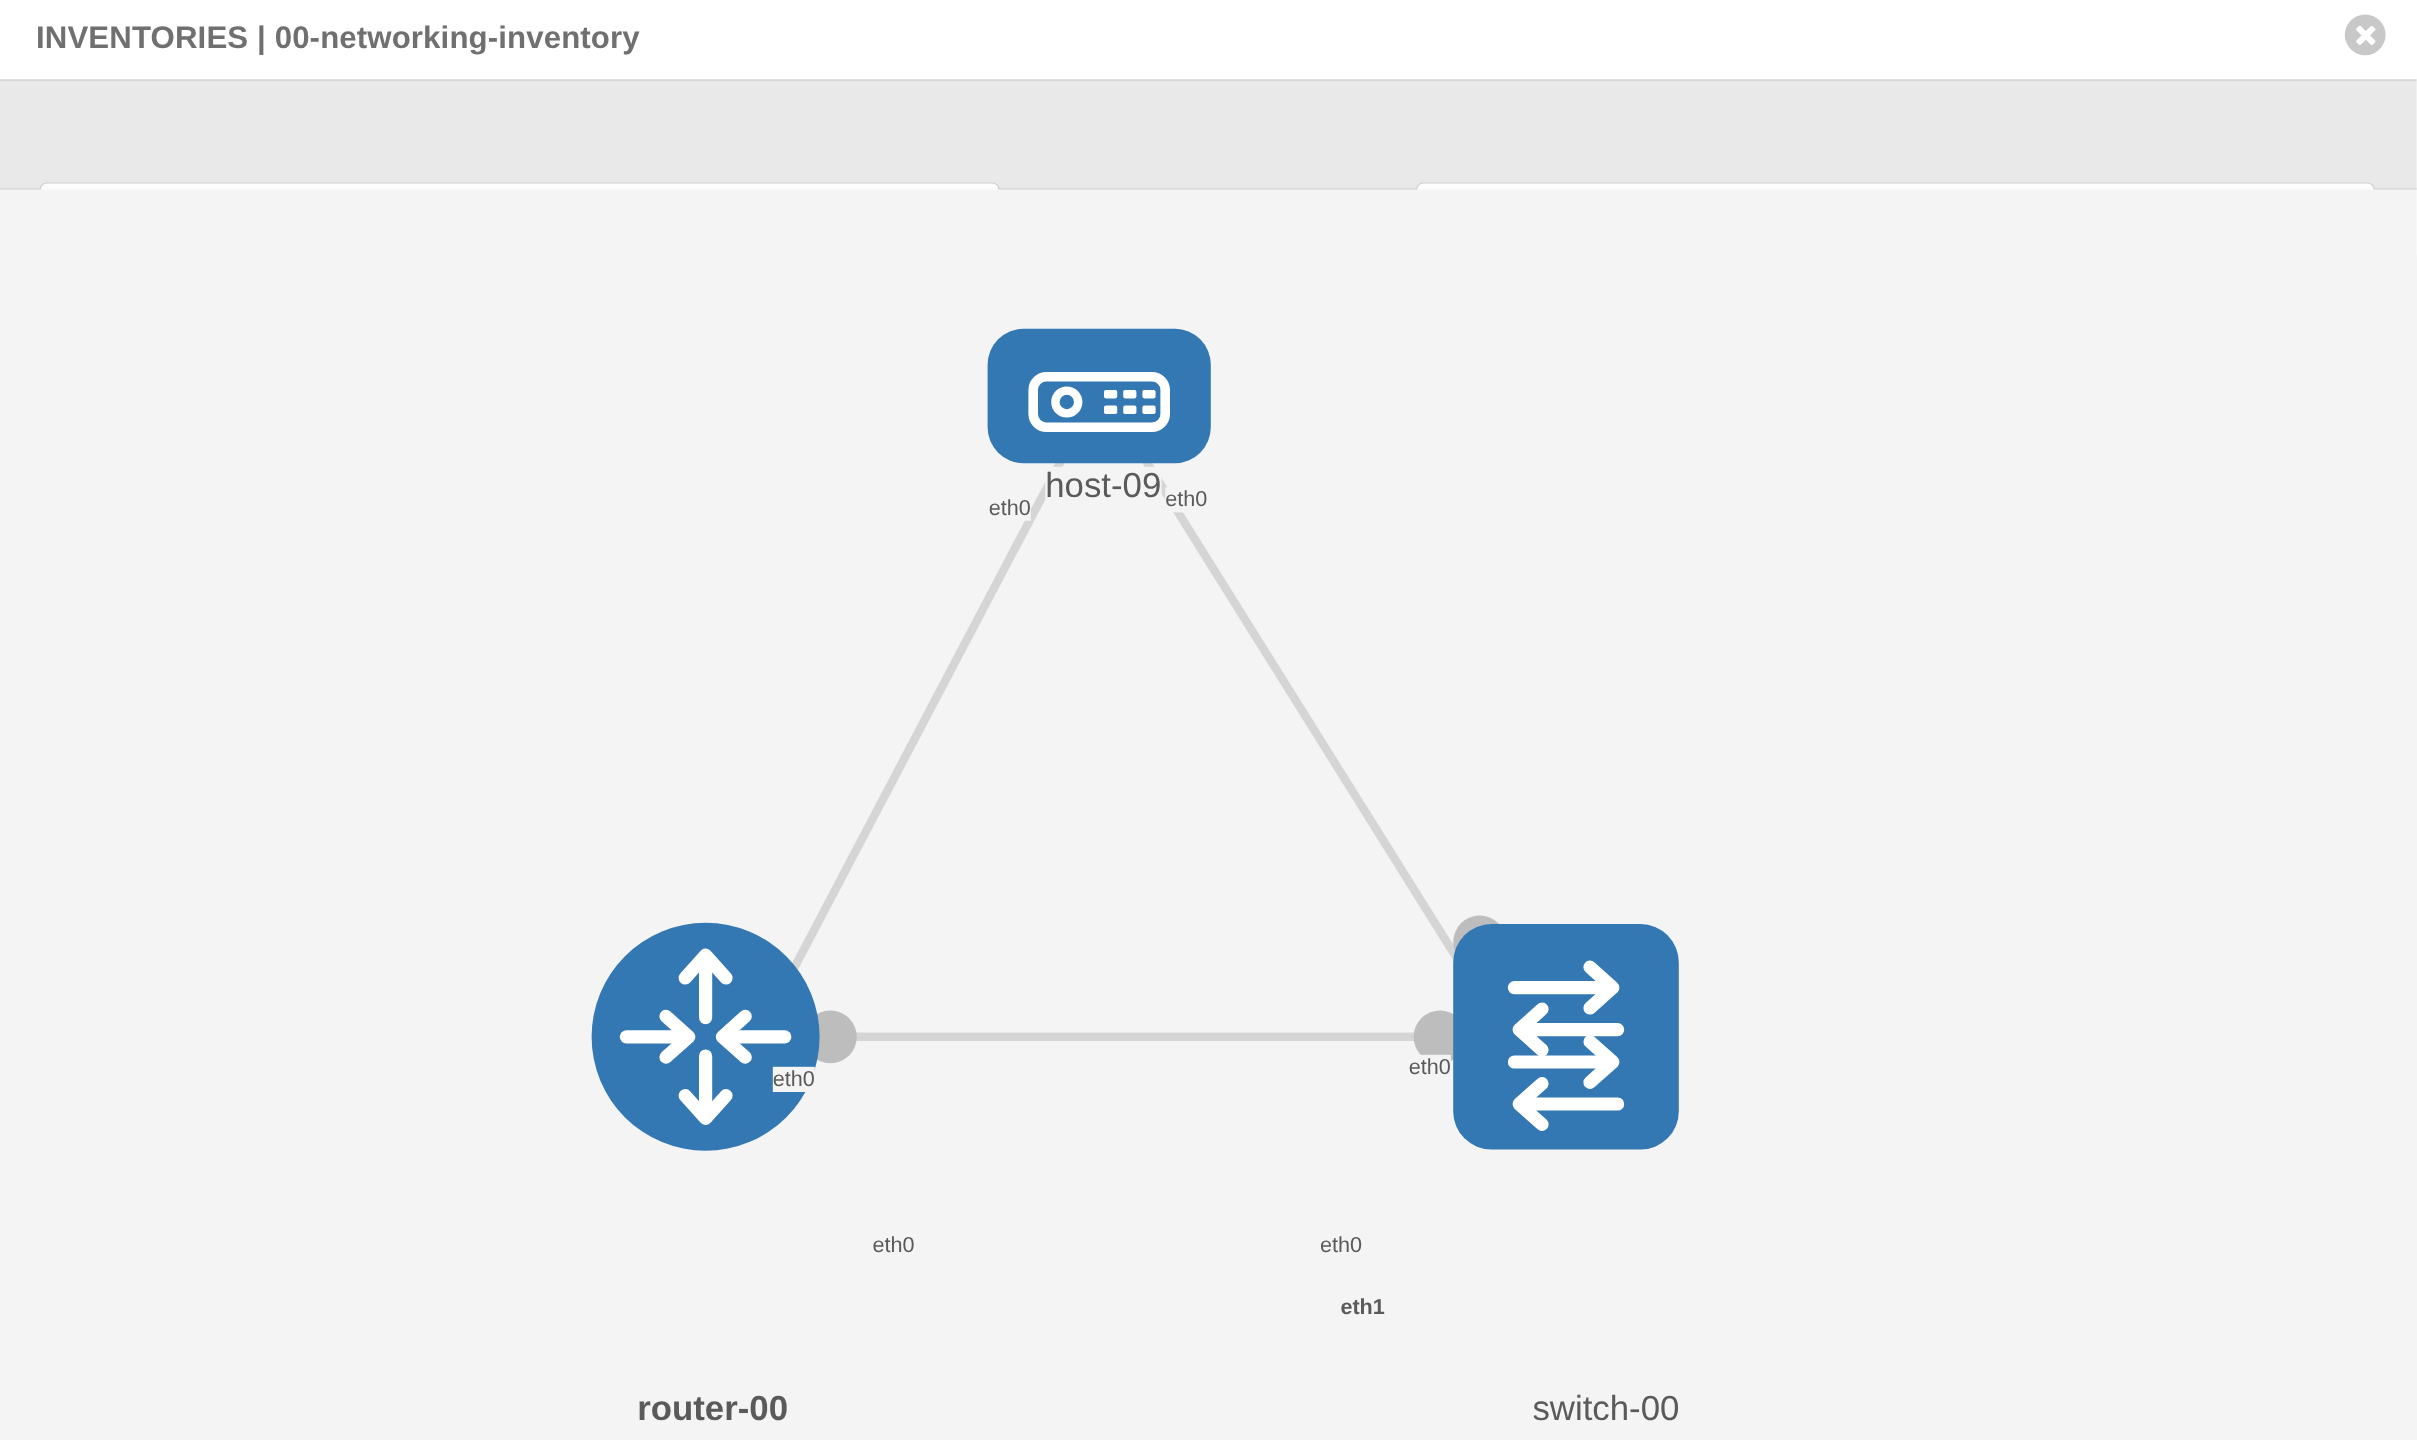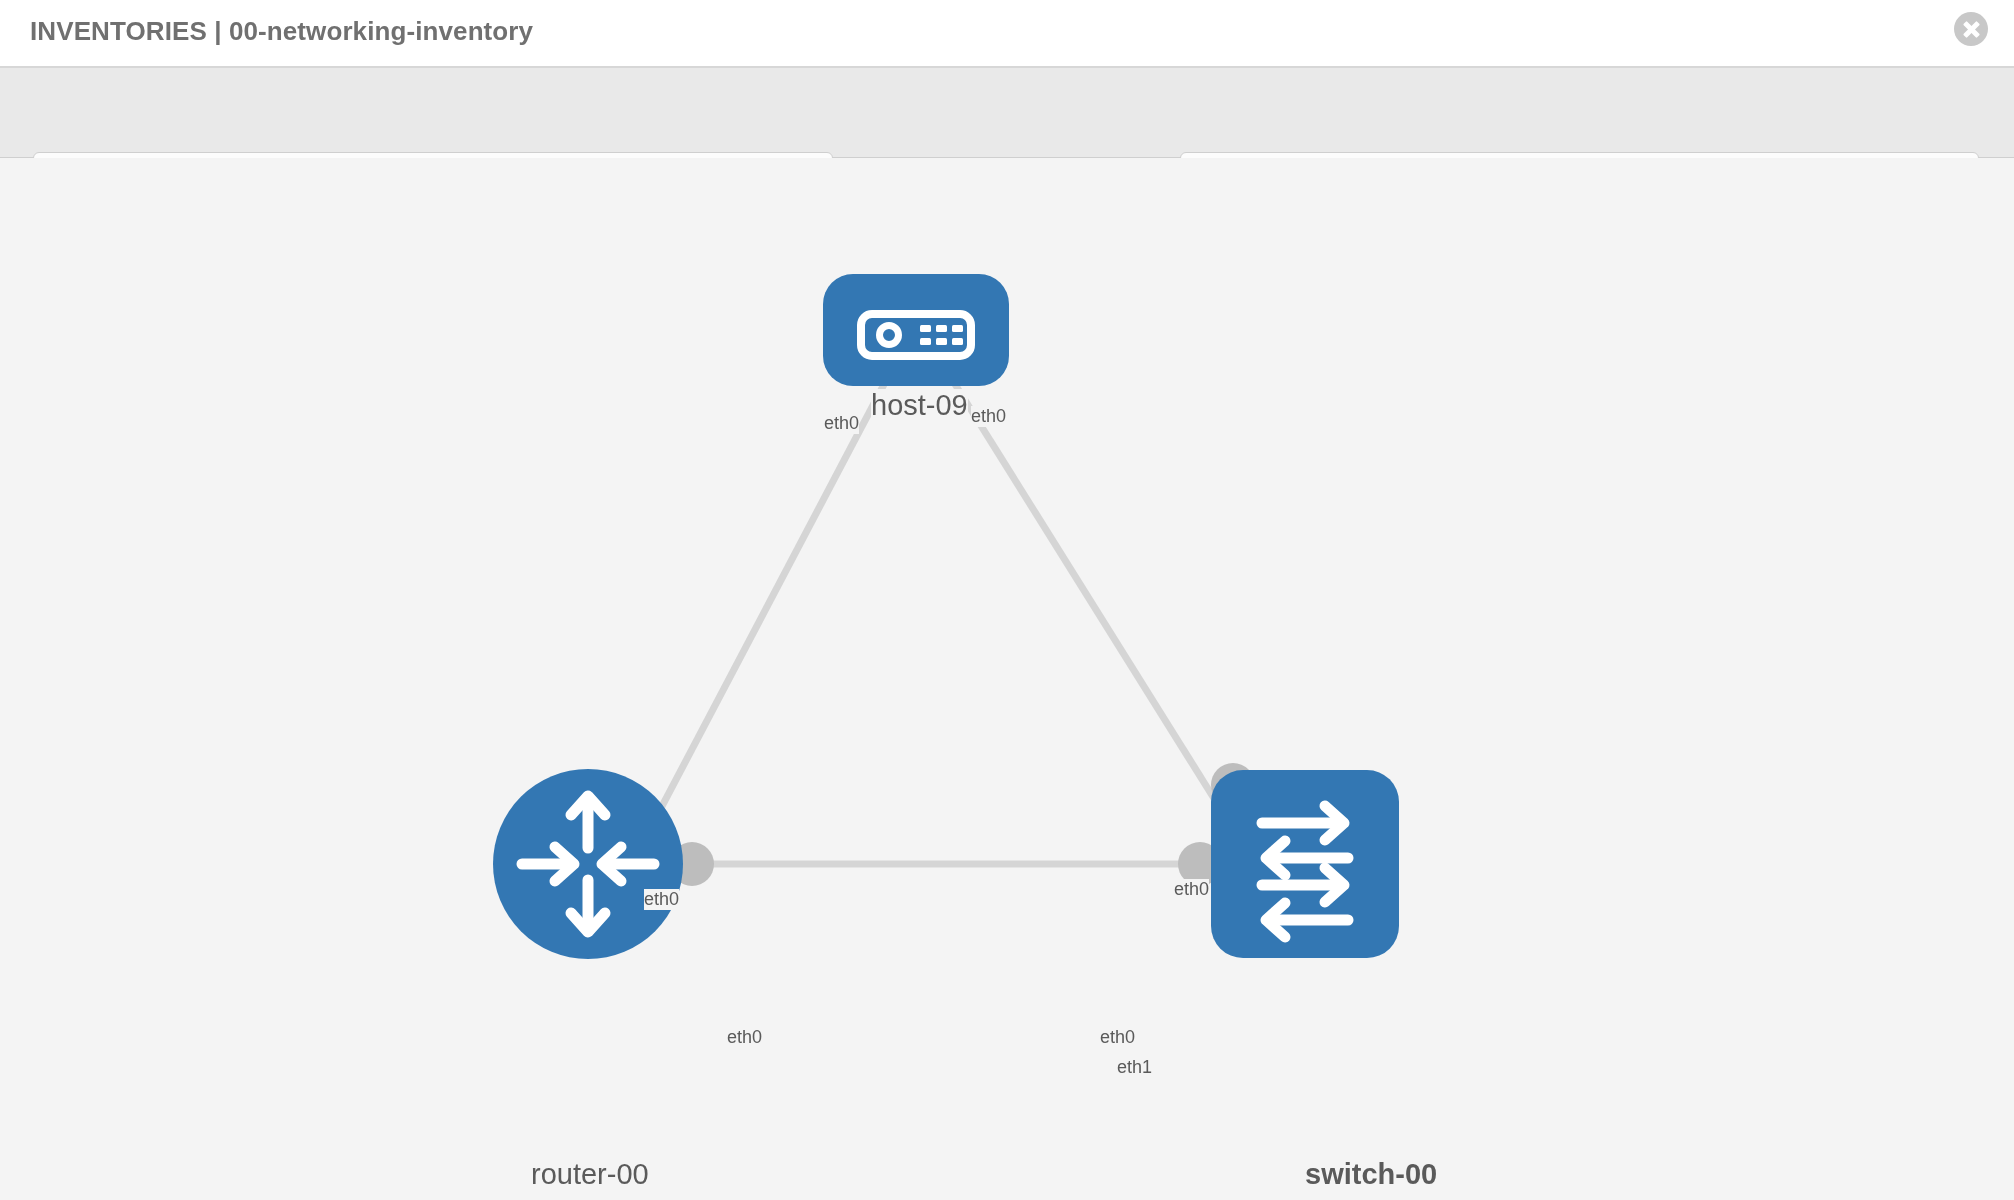--- a/index.html
+++ b/index.html
@@ -202,25 +202,25 @@
           <path d="M1262 727 L1342 727"></path>
           <path d="M1325 710 L1344 727 L1325 744"></path>
 
           <path d="M1348 762 L1268 762"></path>
           <path d="M1285 745 L1266 762 L1285 779"></path>
         </g>
       </g>
     </svg>
 
     <div class="node-label" style="left:871px; top:231px;">host-09</div>
-    <div class="node-label" style="left:531px; top:1000px;">router-00</div>
-    <div class="node-label" style="left:1305px; top:1000px;font-weight:bold;">switch-00</div>
+    <div class="node-label" style="left:531px; top:1000px;font-weight:bold;">router-00</div>
+    <div class="node-label" style="left:1277px; top:1000px;">switch-00</div>
 
     <div class="edge-label" style="left:824px; top:255px;">eth0</div>
     <div class="edge-label" style="left:971px; top:248px;">eth0</div>
     <div class="edge-label" style="left:644px; top:731px;">eth0</div>
     <div class="edge-label" style="left:1174px; top:721px;">eth0</div>
     <div class="edge-label" style="left:727px; top:869px;">eth0</div>
     <div class="edge-label" style="left:1100px; top:869px;">eth0</div>
-    <div class="edge-label" style="left:1117px; top:899px;">eth1</div>
+    <div class="edge-label" style="left:1117px; top:921px;font-weight:bold;">eth1</div>
 
   </div>
 </div>
 
 </body></html>

